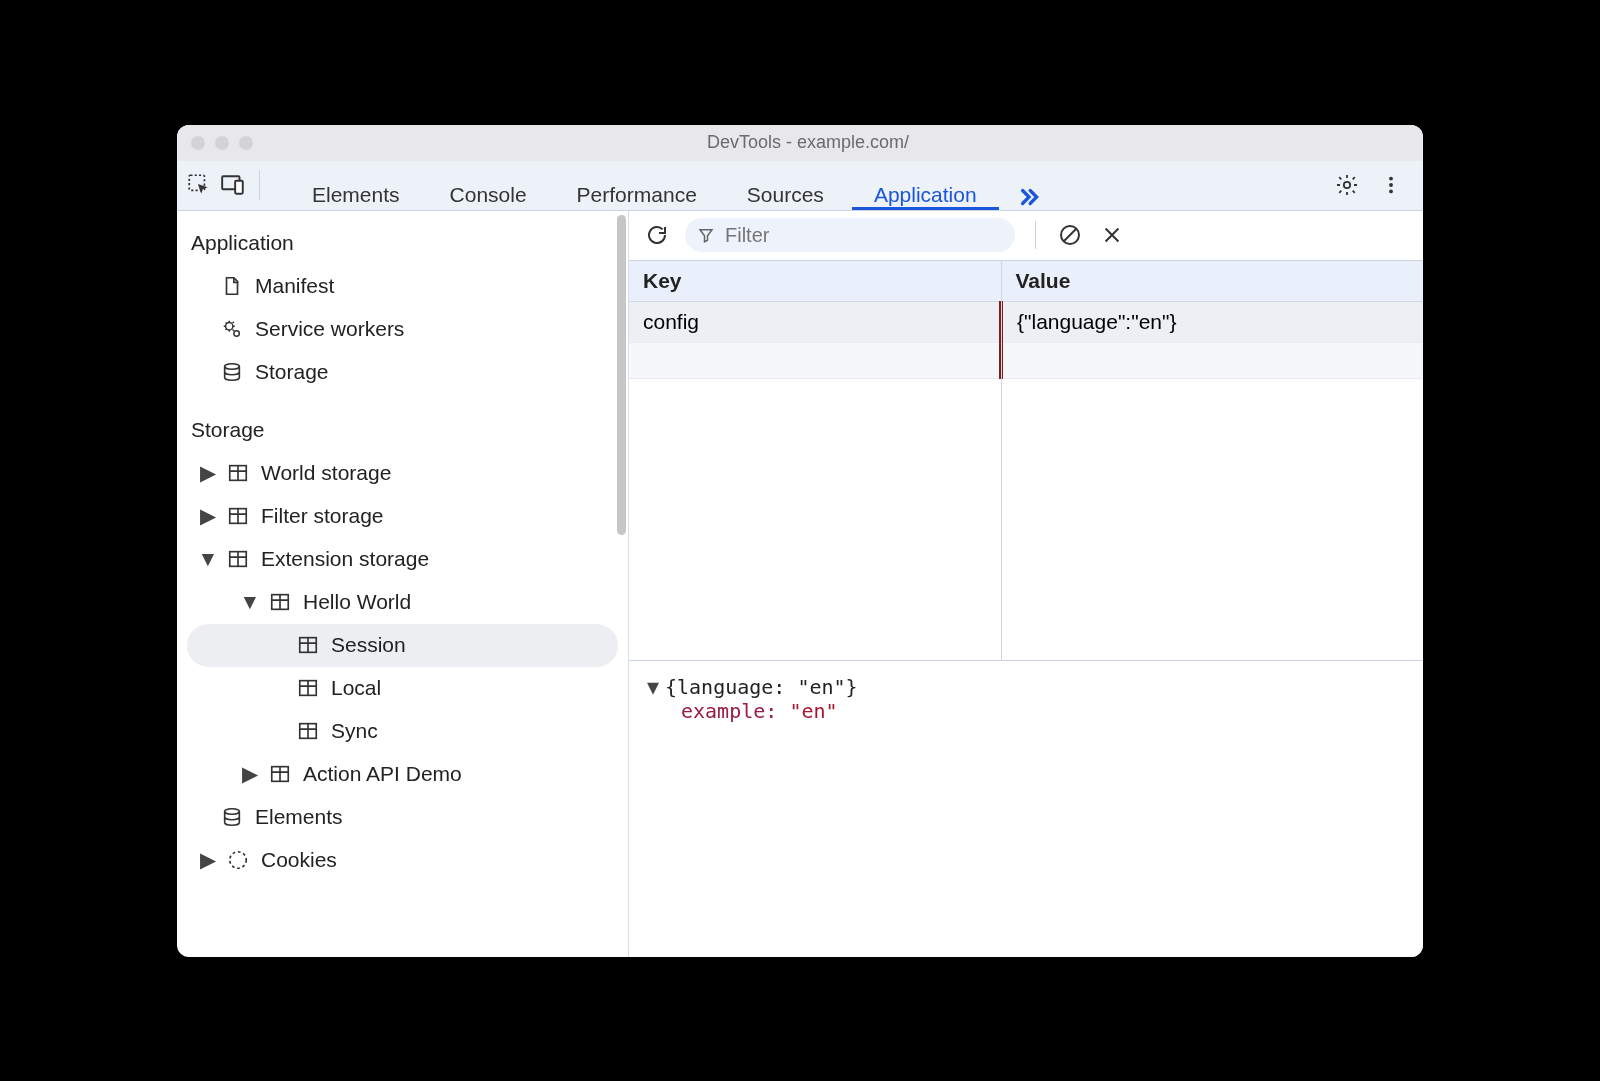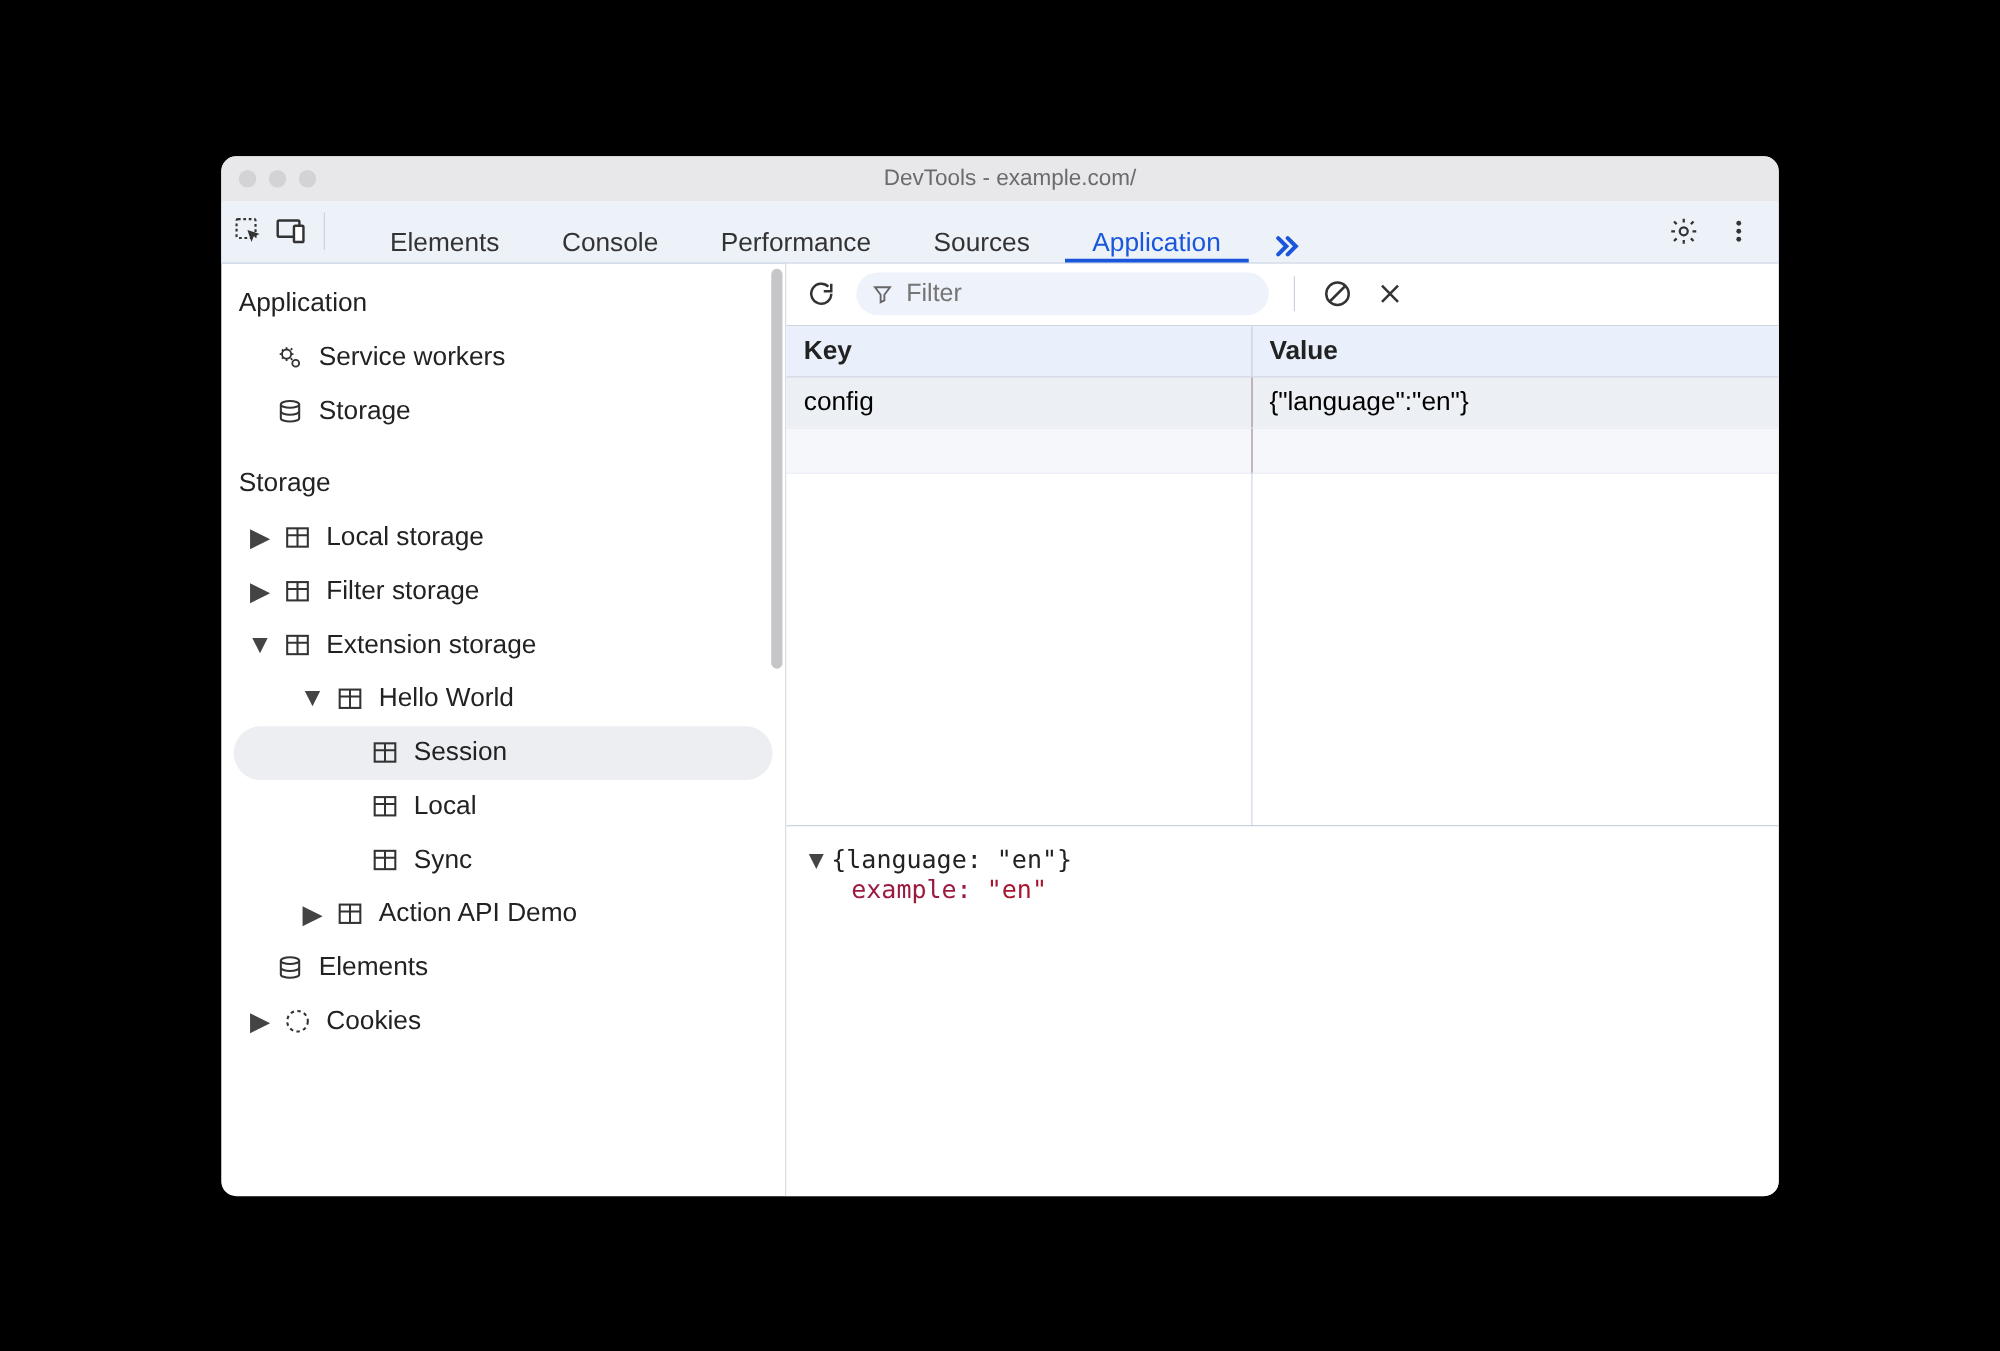--- a/index.html
+++ b/index.html
@@ -172,21 +172,21 @@
   .storage-table th {
     text-align: left; font-weight: 700; color: #222;
     padding: 8px 14px;
     background: #eaf0fb;
     border-bottom: 1px solid #cfd7e6;
     border-right: 1px solid #cfd7e6;
   }
   .storage-table th:last-child { border-right: none; }
   .storage-table td {
     padding: 8px 14px;
-    border-right: 1px solid #7f1d1d;
+    border-right: 4px solid #7f1d1d;
     border-bottom: 1px solid #e8ecf4;
   }
   .storage-table td:last-child { border-right: none; }
   .storage-table tr.datarow { background: #eceff4; }
   .storage-table tr.alt { background: #f5f7fb; }
   .table-area {
     flex: 0 0 400px;
     border-bottom: 1px solid #c9d3e3;
     overflow: hidden;
     position: relative;
@@ -270,20 +270,30 @@
   <div class="content">
 
     <div class="sidebar">
       <div class="scrollbar"></div>
 
       <div class="section-title">Application</div>
 
       <div class="tree-row">
         <span class="indent1"></span>
         <span class="iconw">
+          <svg width="22" height="22" viewBox="0 0 24 24" fill="none" stroke="#333" stroke-width="1.8">
+              <path d="M6 3h8l4 4v14H6z"></path>
+              <path d="M14 3v5h5"></path>
+            </svg>
+        </span>
+        <span>Manifest</span>
+      </div>
+      <div class="tree-row">
+        <span class="indent1"></span>
+        <span class="iconw">
           <svg width="22" height="22" viewBox="0 0 24 24" fill="none" stroke="#333" stroke-width="1.6">
               <circle cx="9" cy="9" r="4"></circle>
               <circle cx="17" cy="17" r="3"></circle>
               <path d="M9 3v2M9 13v2M3 9h2M13 9h2M5 5l1.4 1.4M12.6 12.6L14 14M5 13l1.4-1.4M12.6 5.4 14 4"></path>
             </svg>
         </span>
         <span>Service workers</span>
       </div>
       <div class="tree-row">
         <span class="indent1"></span>
@@ -302,21 +312,21 @@
 
       <div class="tree-row">
         <span class="indent0"></span>
         <span class="chevron">▶</span>
         <span class="iconw">
             <svg width="22" height="22" viewBox="0 0 24 24" fill="none" stroke="#333" stroke-width="1.8">
               <rect x="3" y="4" width="18" height="16"></rect>
               <path d="M3 10h18M12 4v16"></path>
             </svg>
           </span>
-        <span>Local storage</span>
+        <span>World storage</span>
       </div>
       <div class="tree-row">
         <span class="indent0"></span>
         <span class="chevron">▶</span>
         <span class="iconw">
             <svg width="22" height="22" viewBox="0 0 24 24" fill="none" stroke="#333" stroke-width="1.8">
               <rect x="3" y="4" width="18" height="16"></rect>
               <path d="M3 10h18M12 4v16"></path>
             </svg>
           </span>

